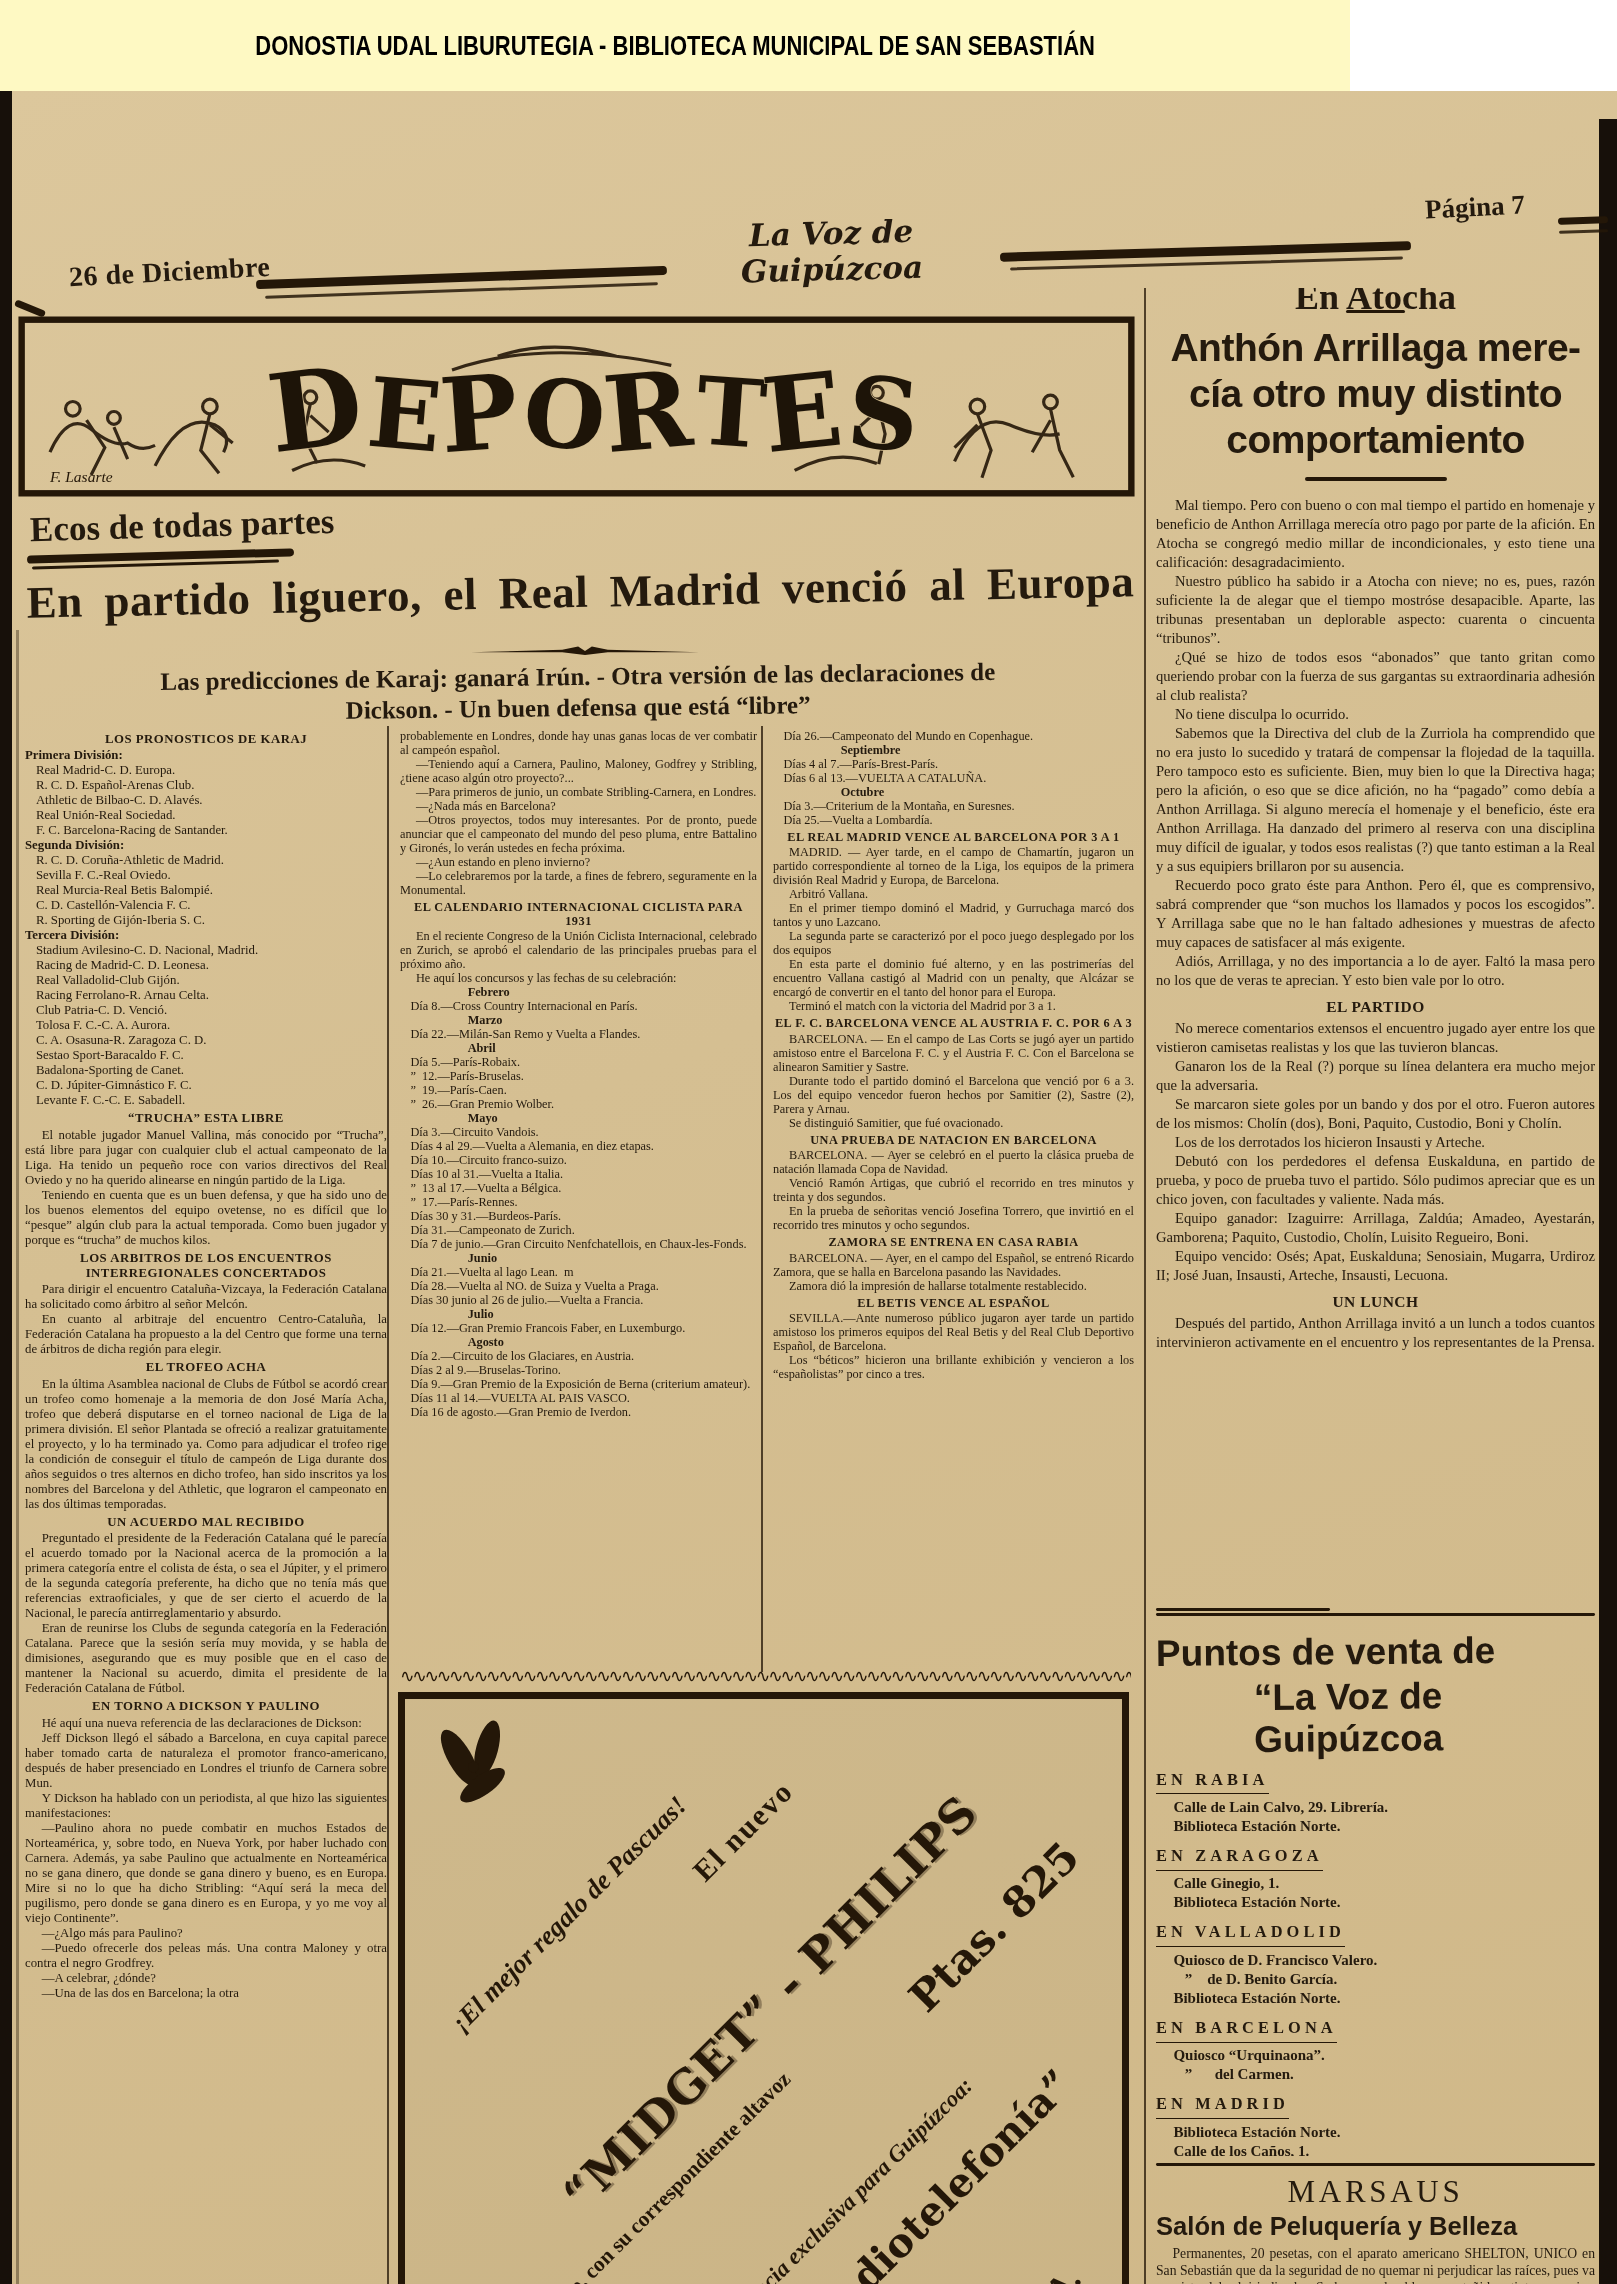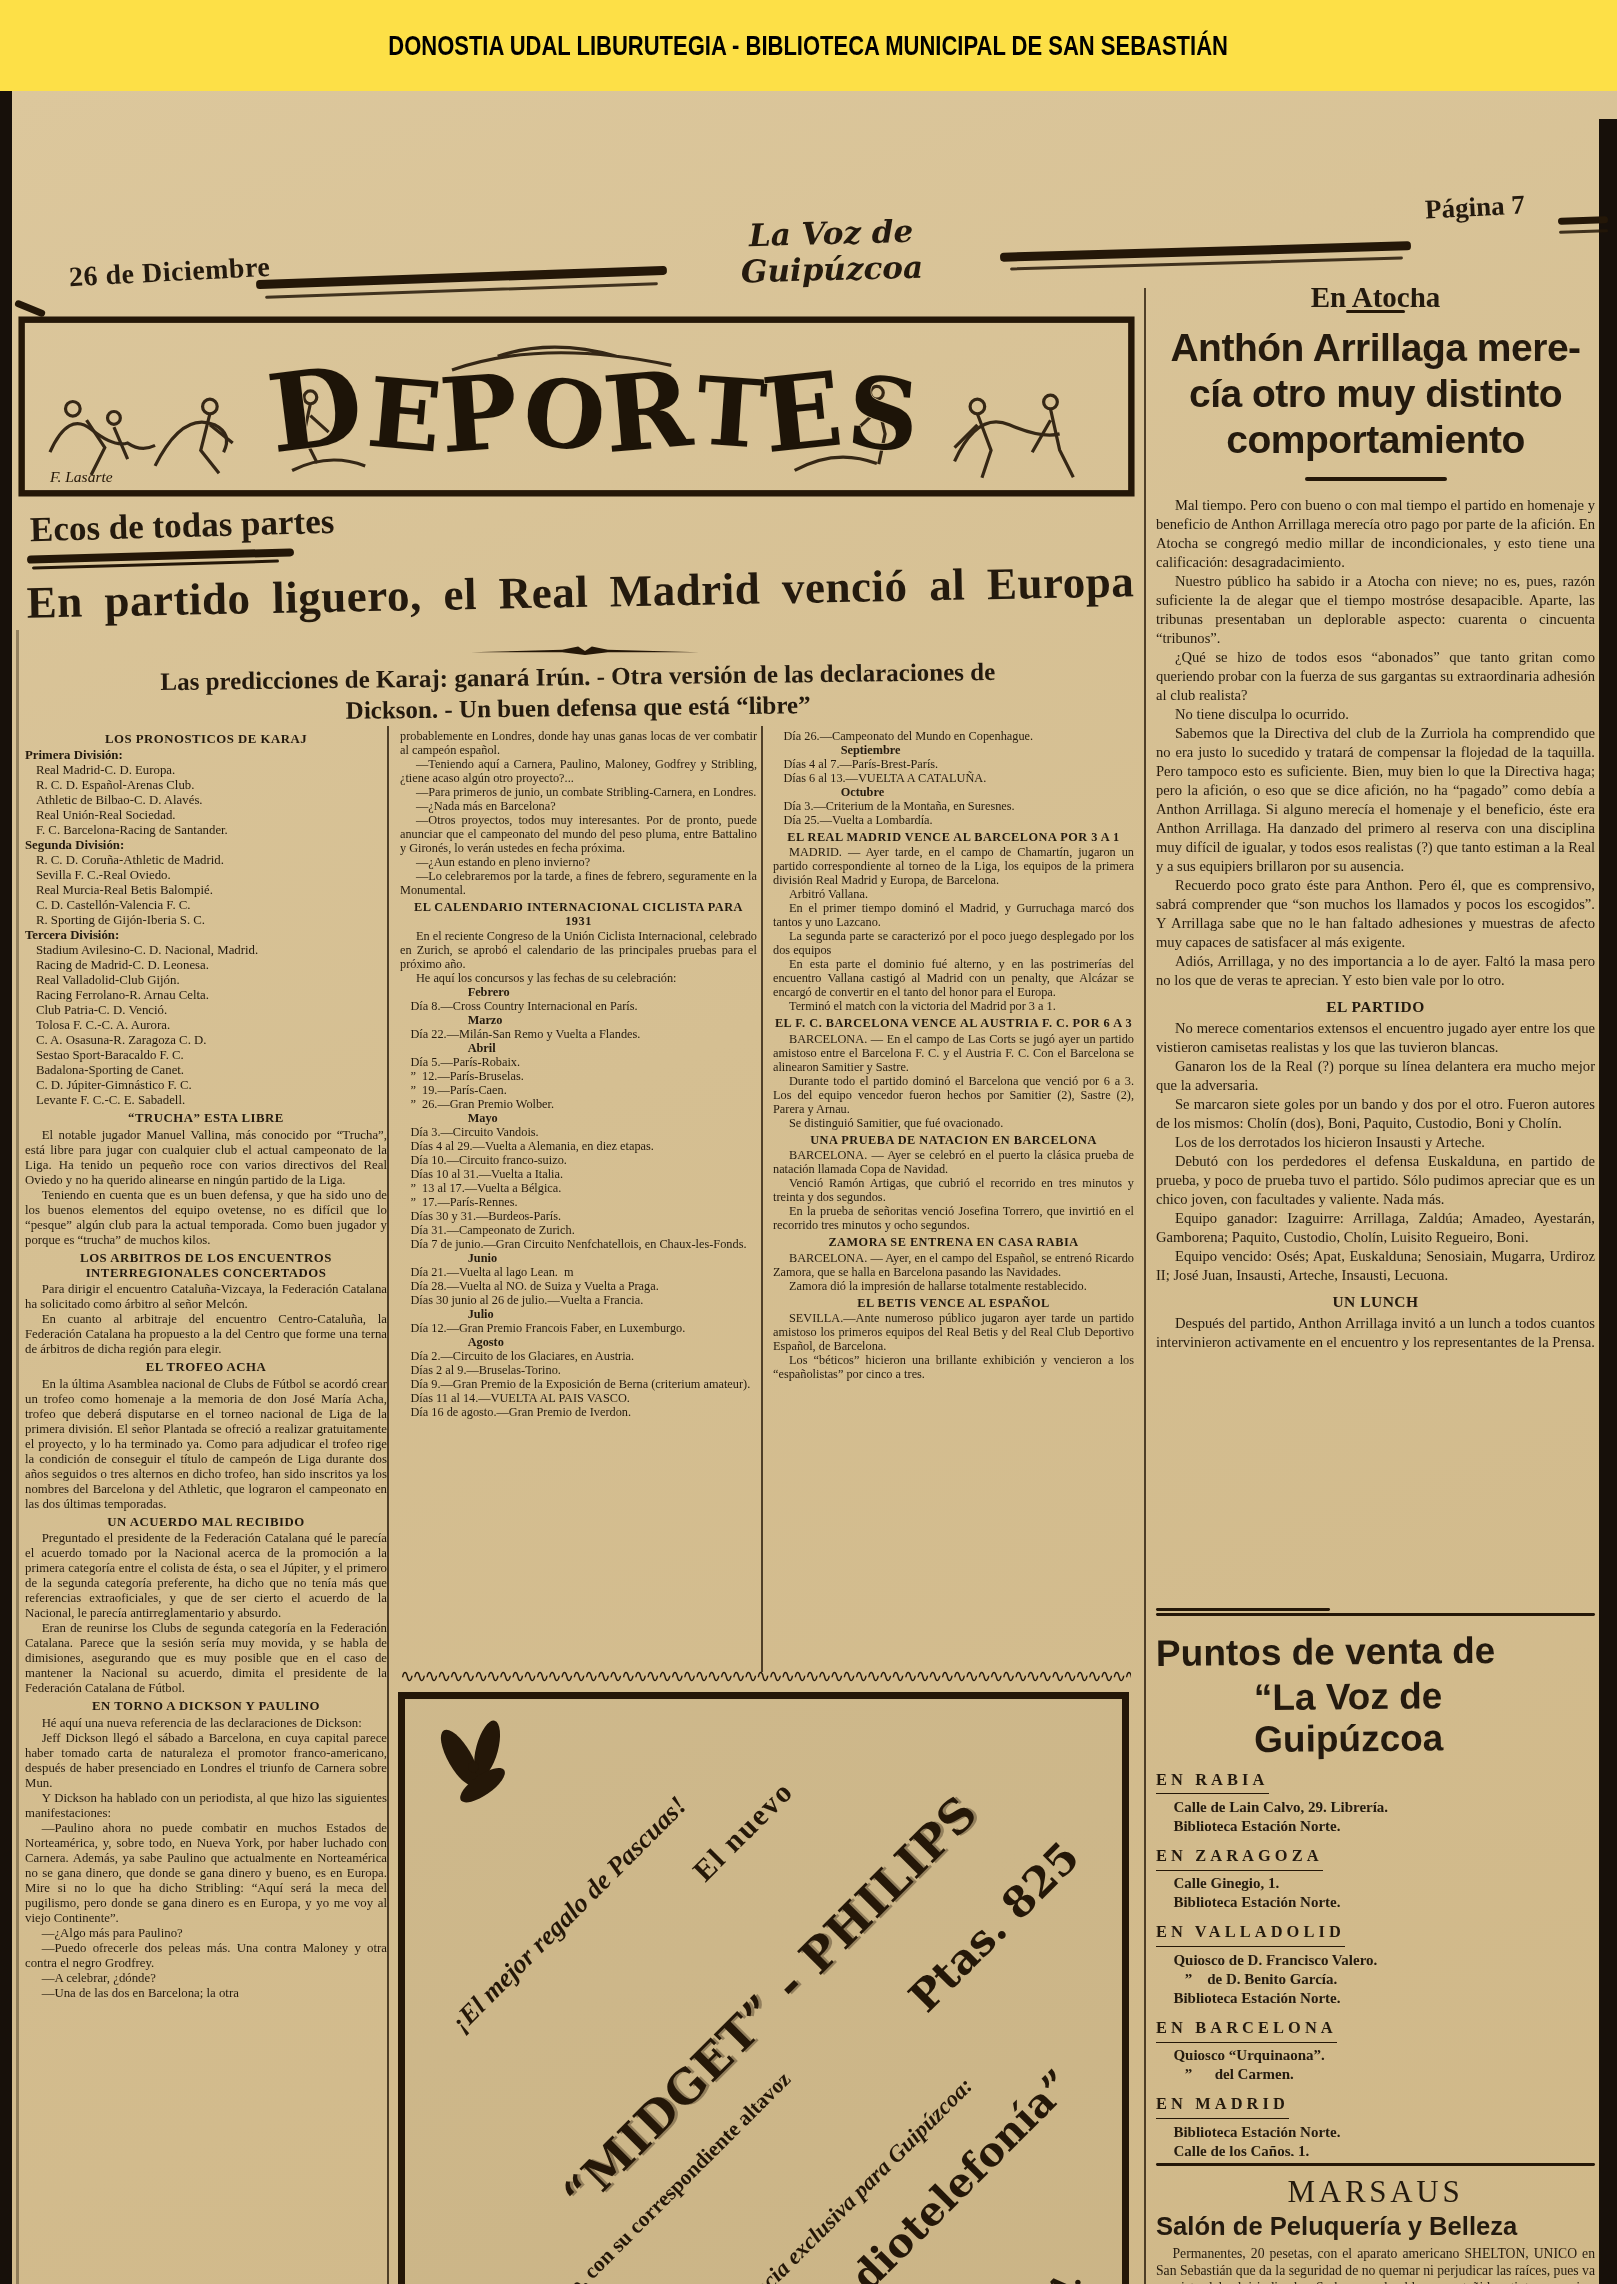--- a/index.html
+++ b/index.html
@@ -1,19 +1,19 @@
 <!DOCTYPE html>
 <html style="font-size:7.3px"><head>
 <meta charset="utf-8">
 <style>
   html,body{margin:0;padding:0;background:#ffffff;}
   .page{position:relative;width:1617px;height:2532px;background:#ffffff;overflow:hidden;
         font-family:"Liberation Serif",serif;color:#241a0e;}
   
-  .banner{position:absolute;top:0;left:0;width:1617px;height:91px;background:#fde047;
+  .banner{position:absolute;top:0;left:0;width:1350px;height:91px;background:#fef9c3;
           display:flex;align-items:center;justify-content:center;}
   .banner span{font-family:"Liberation Sans",sans-serif;font-weight:bold;font-size:25px;
                letter-spacing:0px;color:#000;transform:scale(.88,1.12);}
   
   .paper{position:absolute;top:91px;left:0;width:1617px;height:2440px;
          background:linear-gradient(160deg,#dcc79c 0%,#d5bf92 40%,#cfb787 100%);}
   .edge{position:absolute;background:#17100a;}
   .edge-left{top:91px;left:0;width:12px;height:2440px;}
   .edge-right{top:119px;right:0;width:18px;height:2413px;}
   .vrule{position:absolute;width:2.3px;background:rgba(41,27,10,.78);}
@@ -50,21 +50,21 @@
   .b-m{font-weight:bold;padding-left:5.5em;}
   
   .ad{position:absolute;left:398px;top:1692px;width:717px;height:875px;border:7.3px solid #241708;
       background:rgba(0,0,0,0.02);overflow:hidden;}
   .ad .rot{position:absolute;transform-origin:center;white-space:nowrap;color:#241708;}
   .wavy{position:absolute;left:400px;top:1666px;width:731px;height:20px;overflow:hidden;
         font-family:"DejaVu Sans",sans-serif;font-size:17.4px;letter-spacing:-2.3px;color:#241708;}
   
   .atocha{position:absolute;left:1156px;top:288px;width:439px;height:1327px;overflow:hidden;
           font-size:14.6px;line-height:19px;}
-  .kicker{text-align:center;font-size:29px;font-weight:bold;margin-bottom:2.7px;}
+  .kicker{text-align:center;font-size:36px;font-weight:bold;margin-bottom:2.7px;}
   .mini-rule{width:59px;height:3.2px;background:#241708;margin:0 auto 12px auto;border-radius:1.8px;}
   .atocha-hl{font-family:"Liberation Sans",sans-serif;font-weight:bold;font-size:39px;line-height:46px;
              text-align:center;letter-spacing:-0.5px;}
   .hl-rule{width:142px;height:4.1px;background:#241708;margin:13.7px auto 15.5px auto;border-radius:2.3px;}
   .atocha .b-h{font-size:15.5px;margin:6.4px 0 3.7px;}
   .dbl-rule{position:absolute;left:1156px;width:439px;height:8.2px;}
   .dbl-rule i{display:block;background:#241708;height:2.7px;border-radius:1.4px;}
   .dbl-rule i.a{width:174px;margin-bottom:2.7px;}
   .dbl-rule i.b{width:439px;}
   .puntos{position:absolute;left:1156px;top:1631px;width:439px;height:525px;overflow:hidden;}

